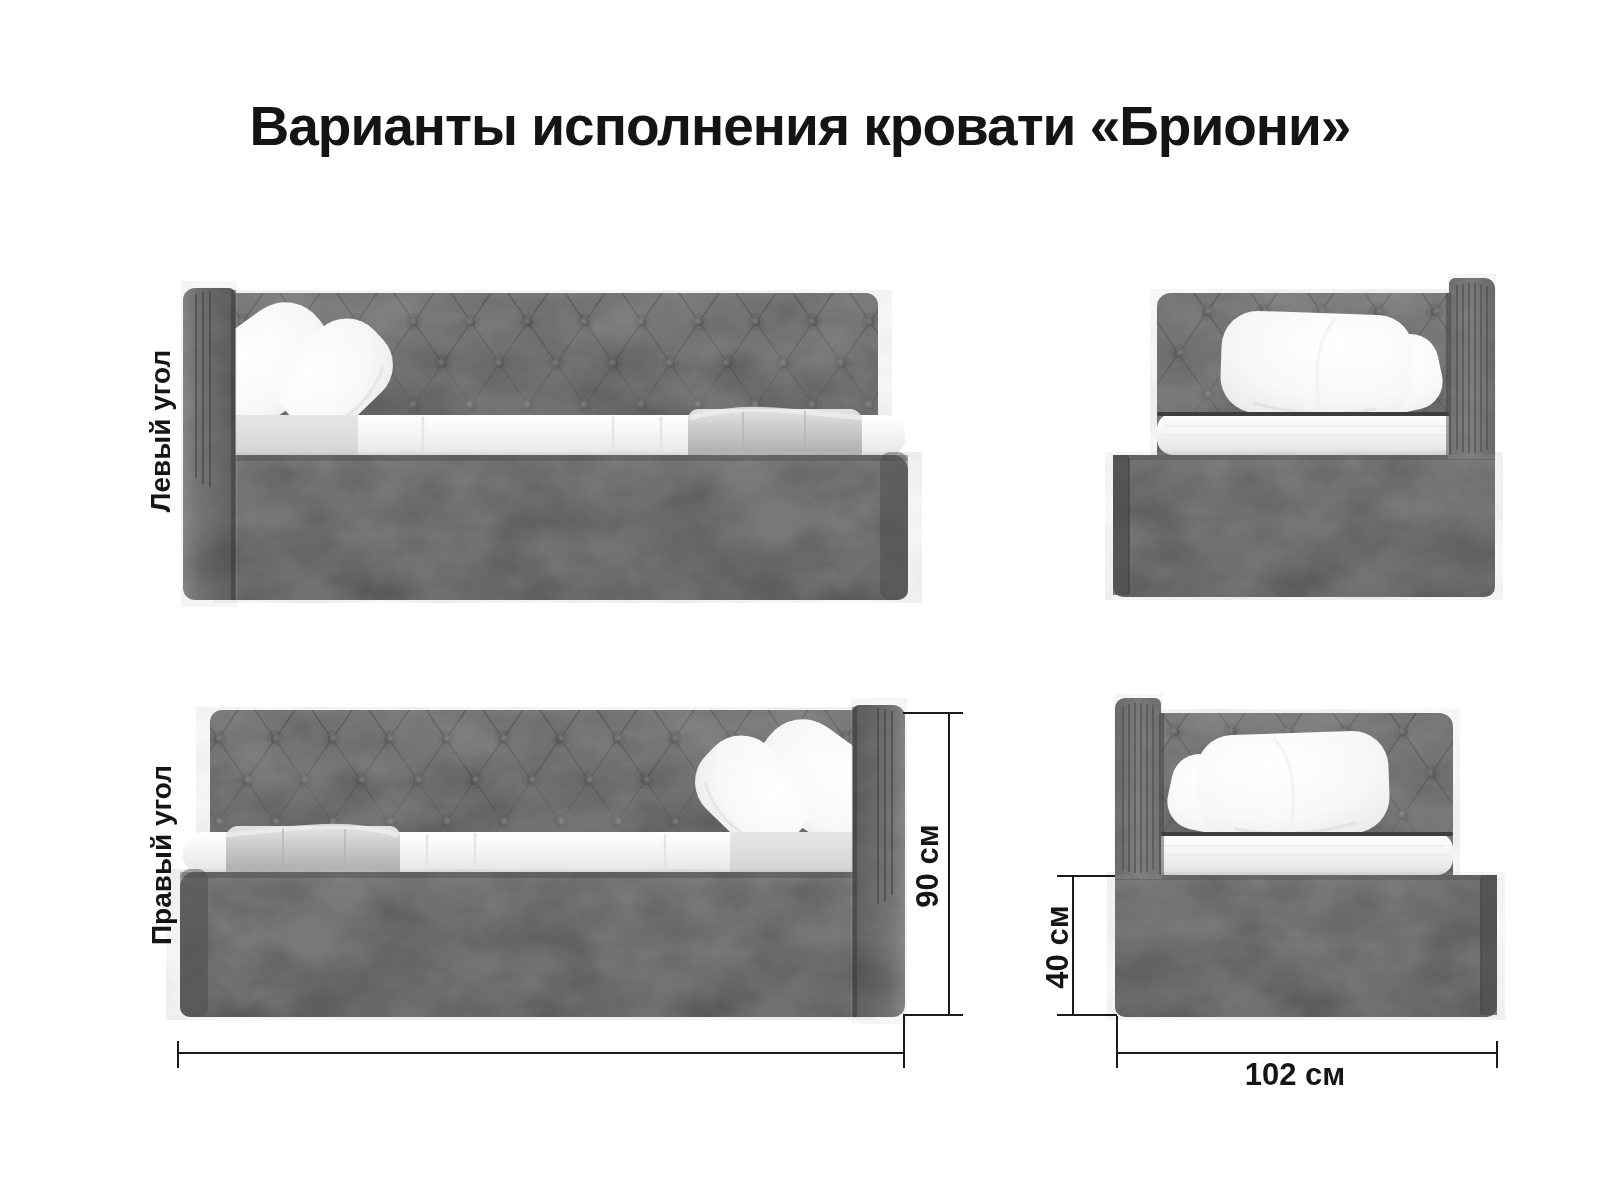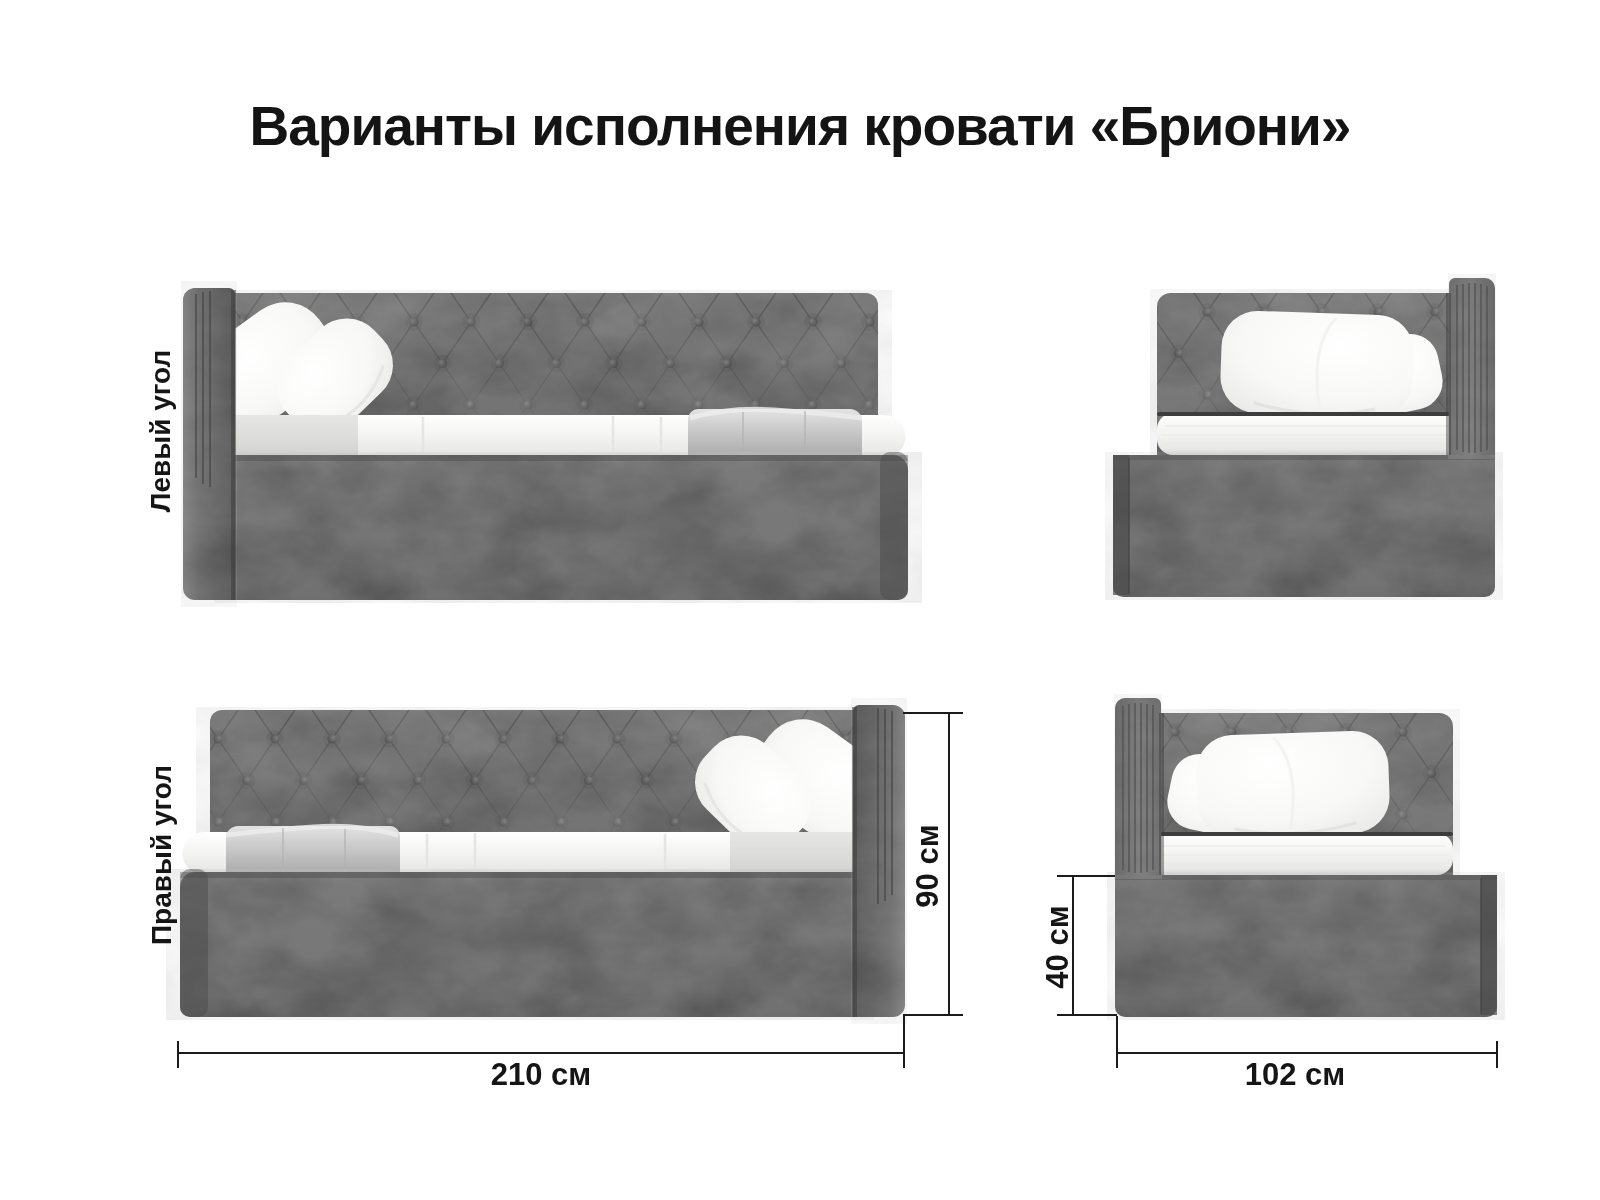--- a/index.html
+++ b/index.html
@@ -165,21 +165,20 @@
       <use href="#frontBed" transform="translate(1115,698)"></use>
     </g>
   </svg>
 
   <div class="vlabel" style="left:61px;top:414px;width:200px;">Левый угол</div>
   <div class="vlabel" style="left:52px;top:838px;width:220px;">Правый угол</div>
 
   <i class="ln" style="left:178px;top:1052px;width:727px;height:2px;"></i>
   <i class="ln" style="left:177px;top:1041px;width:2px;height:27px;"></i>
   <i class="ln" style="left:903px;top:1016px;width:2px;height:52px;"></i>
-  <div class="dlabel" style="left:421px;top:1058px;width:240px;">210 см</div>
 
   <i class="ln" style="left:948px;top:713px;width:2px;height:303px;"></i>
   <i class="ln" style="left:903px;top:712px;width:60px;height:2px;"></i>
   <i class="ln" style="left:903px;top:1014px;width:60px;height:2px;"></i>
   <div class="dlabel v" style="left:858px;top:849px;width:140px;">90 см</div>
 
   <i class="ln" style="left:1072px;top:876px;width:2px;height:140px;"></i>
   <i class="ln" style="left:1057px;top:875px;width:58px;height:2px;"></i>
   <i class="ln" style="left:1057px;top:1014px;width:60px;height:2px;"></i>
   <div class="dlabel v" style="left:988px;top:930px;width:140px;">40 см</div>

